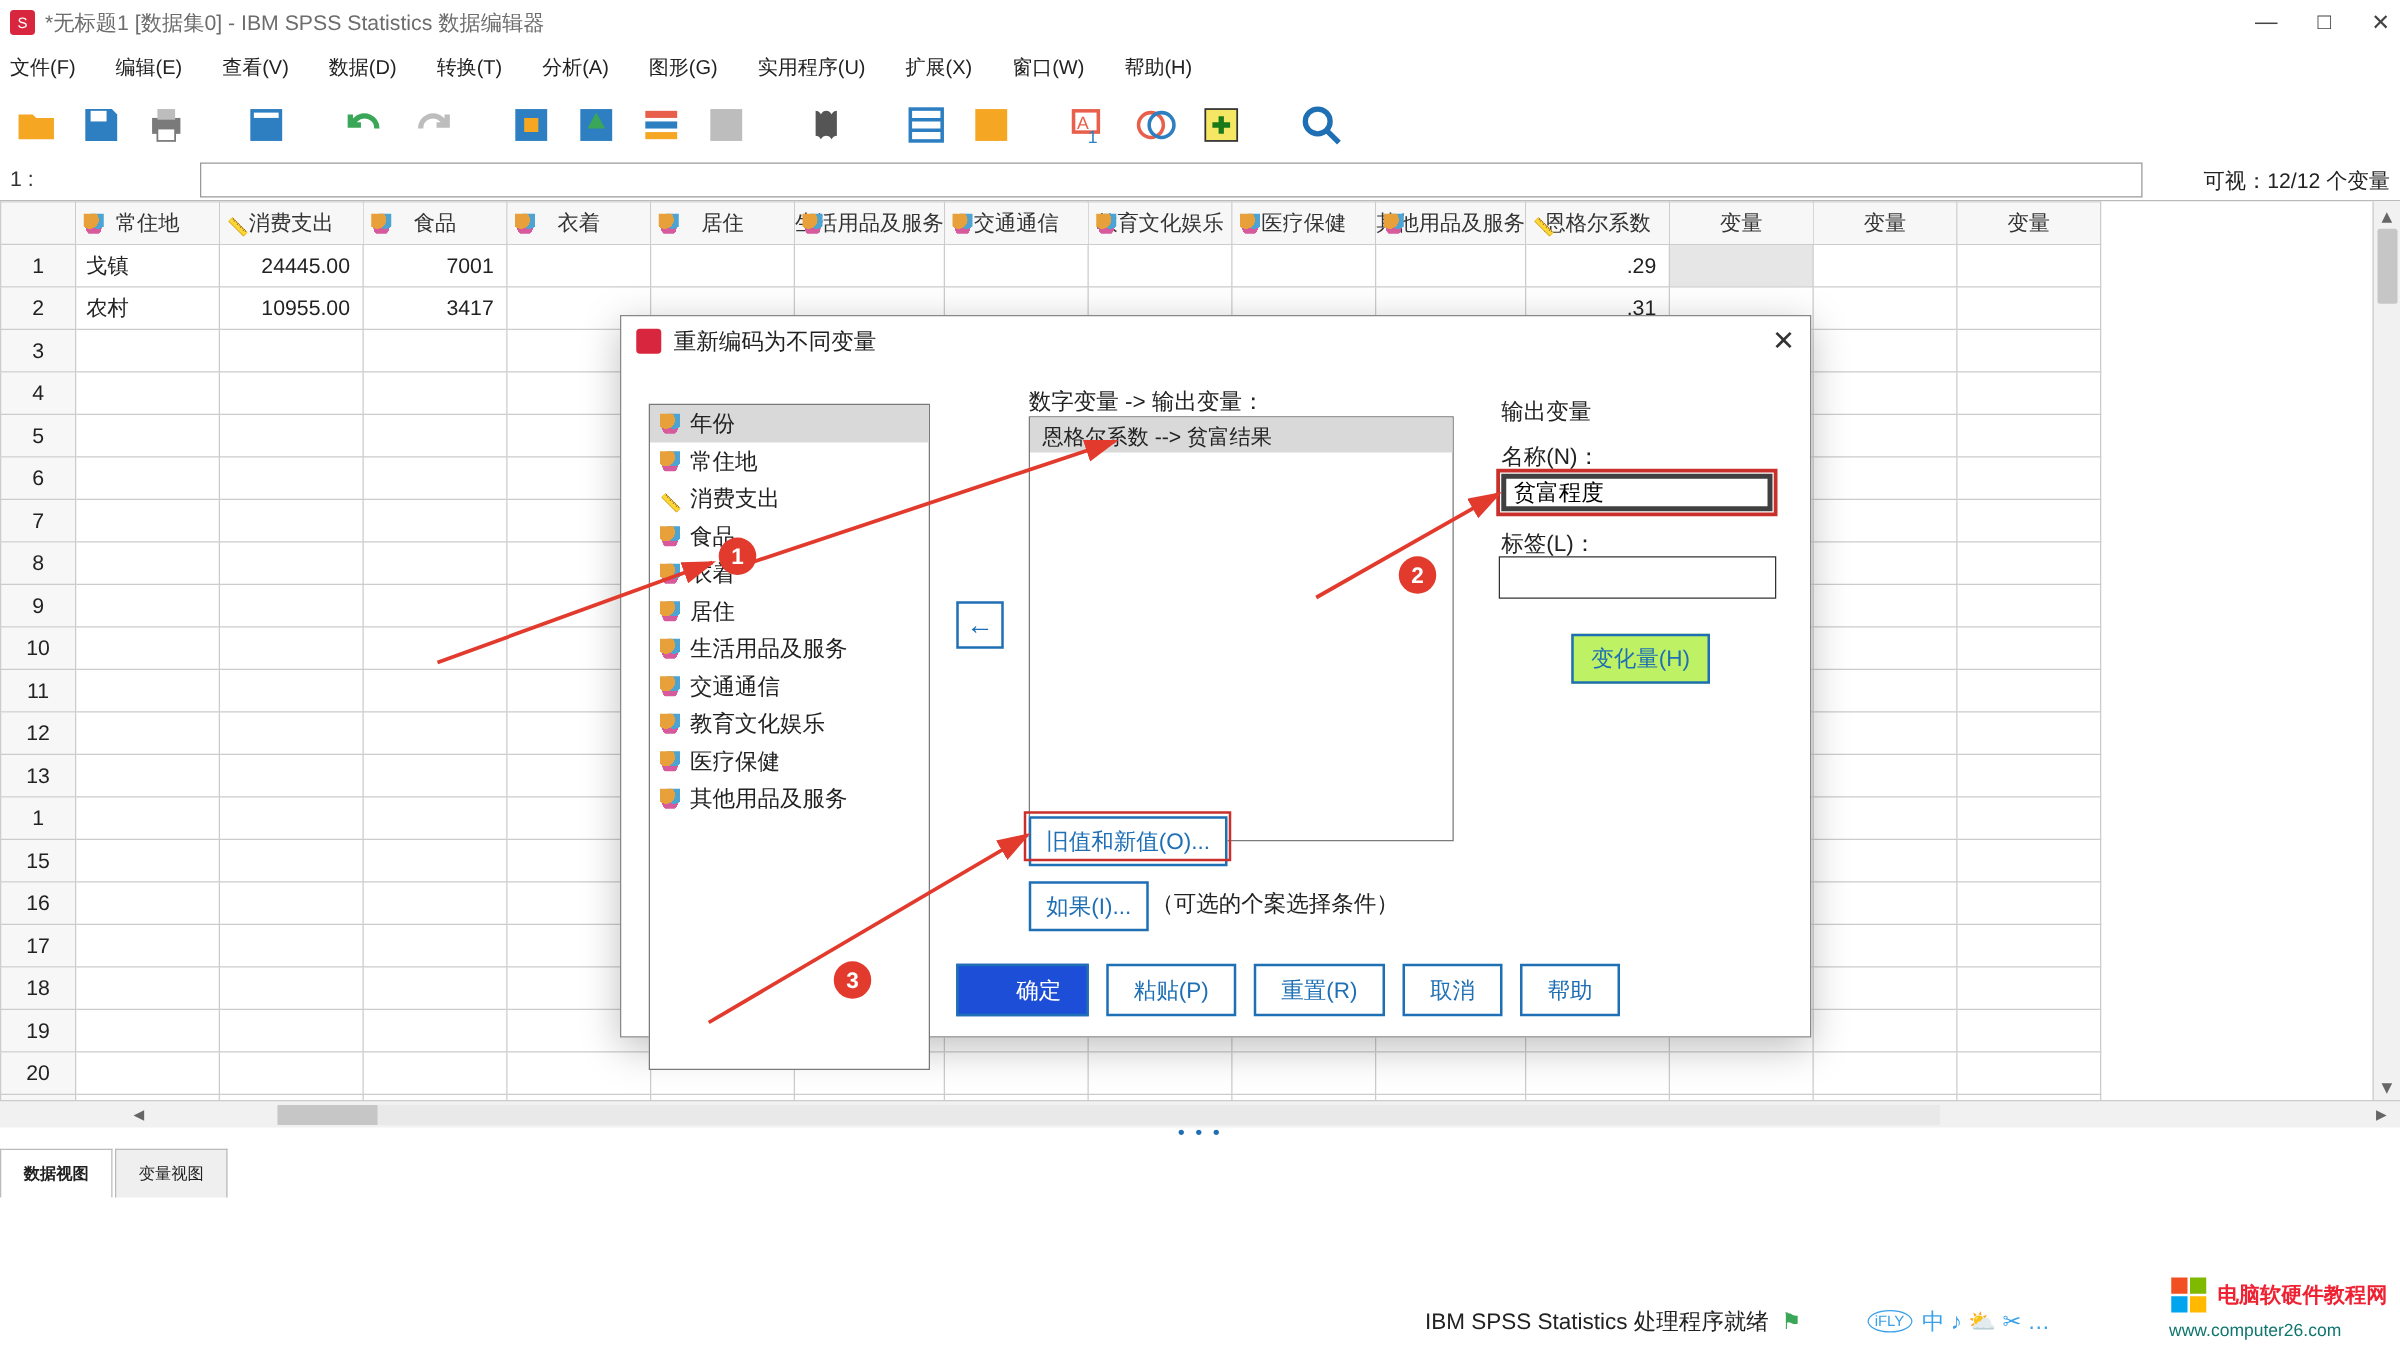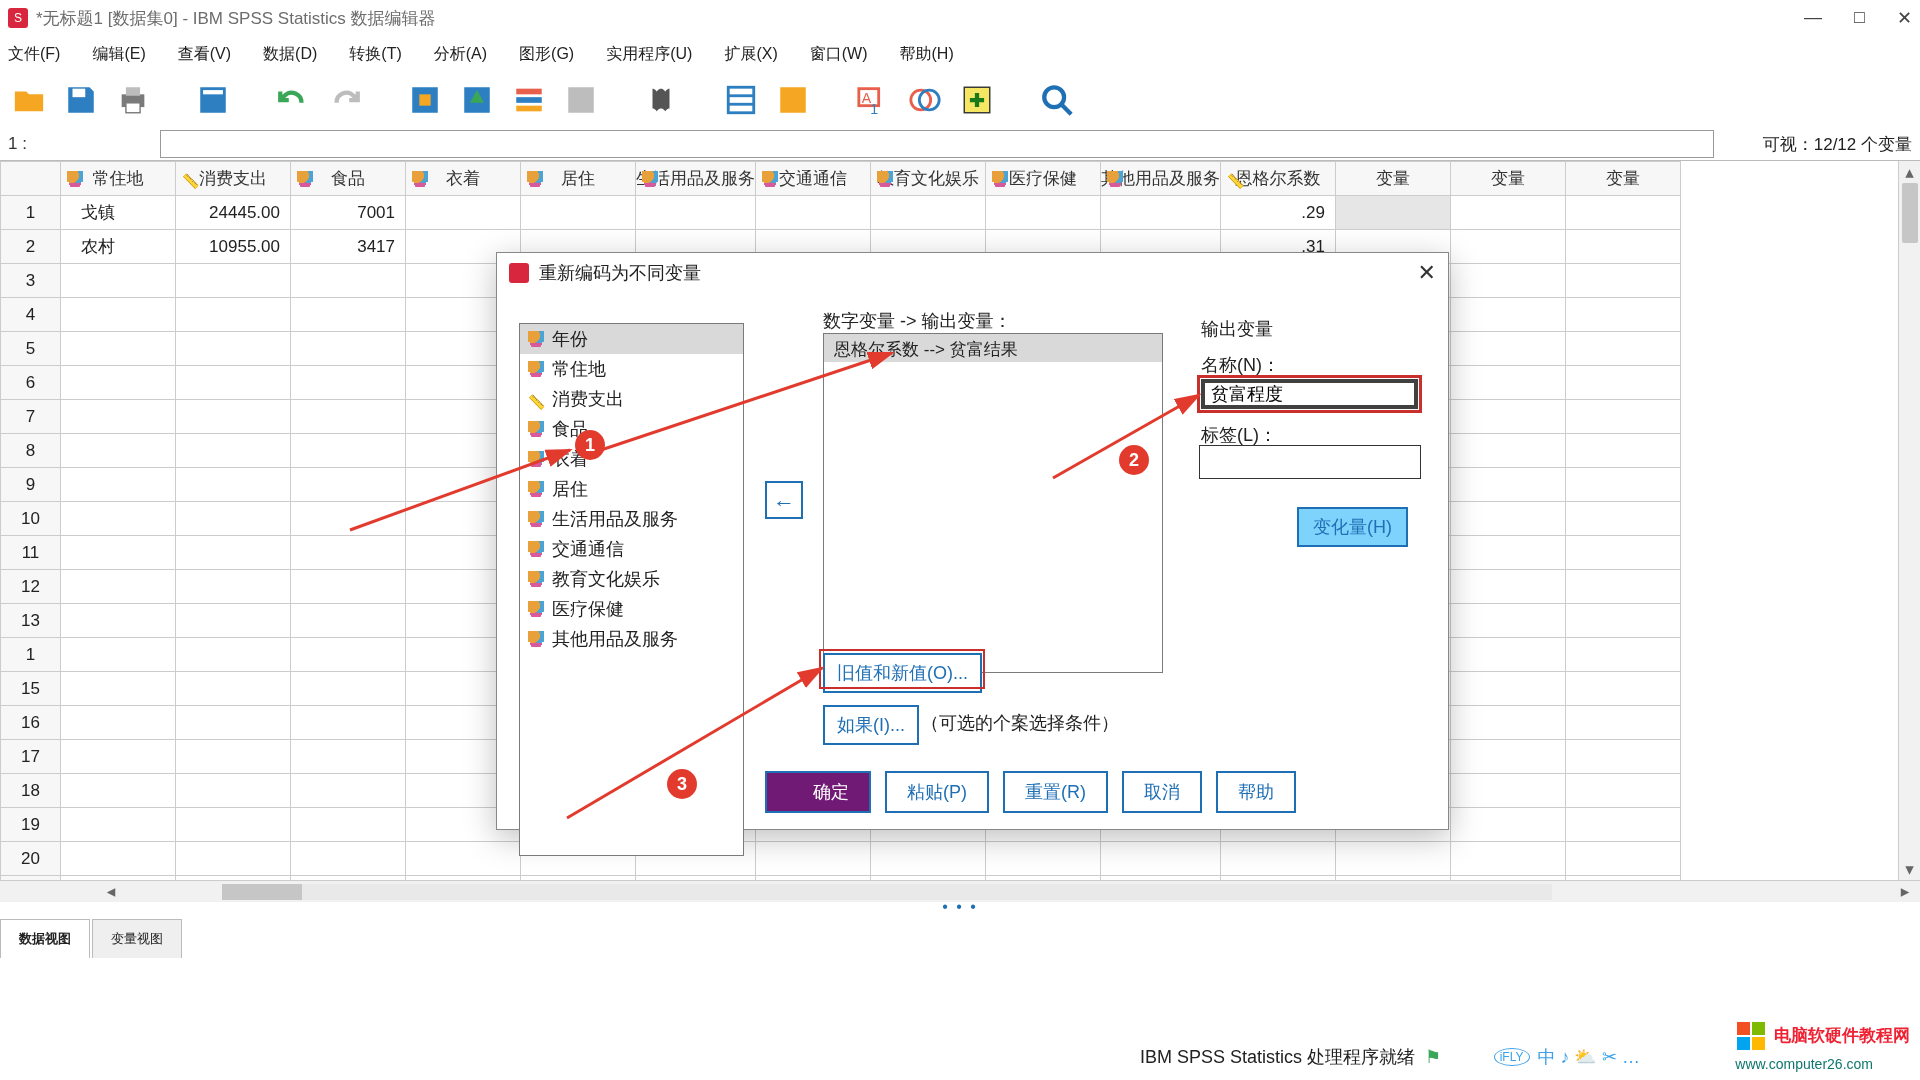--- a/index.html
+++ b/index.html
@@ -29,21 +29,21 @@
 
 
 #grid { position:relative; height:720px; overflow:hidden; border-top:1px solid #bbb;}
 table.grid { border-collapse:collapse; table-layout:fixed;}
 table.grid th,table.grid td { border:1px solid #ccc; height:34px; font-size:17px; white-space:nowrap; overflow:hidden;}
 table.grid th { background:#f7f7f7; font-weight:normal; color:#333;}
 th.rowhdr,td.rowhdr { width:60px; text-align:center; background:#f7f7f7;}
 th.col { width:115px; text-align:center; position:relative;}
 th.col .ico { position:absolute; left:6px; top:9px; width:16px;height:16px;}
 td.cell { text-align:right; padding-right:10px;}
-td.cell.left { text-align:left; padding-left:20px;}
+td.cell.left { text-align:left; padding-left:8px;}
 td.sel { background:#e6e6e6;}
 
 
 #vscroll { position:absolute; right:0; top:0; width:22px; height:100%; background:#f1f1f1; border-left:1px solid #ccc;}
 #vscroll .arrow { height:22px; display:flex;align-items:center;justify-content:center; color:#666;}
 #vscroll .thumb { position:absolute; top:22px; left:3px; width:16px; height:60px; background:#c6c6c6; border-radius:2px;}
 
 
 #hscroll { height:22px; background:#f1f1f1; display:flex; align-items:center; border-top:1px solid #ccc;}
 #hscroll .track { margin-left:100px; width:1330px; height:16px; background:#e9e9e9; position:relative;}
@@ -79,30 +79,30 @@
 #maplbl { position:absolute; left:326px; top:56px; font-size:18px;}
 #maplist { position:absolute; left:326px; top:80px; width:340px; height:340px; border:1px solid #7a7a7a;}
 #maplist .item { height:28px; padding:4px 10px; background:#d9d9d9; font-size:17px;}
 
 #outhdr { position:absolute; left:704px; top:64px; font-size:18px;}
 #namelbl{ position:absolute; left:704px; top:100px; font-size:18px;}
 #namebox { position:absolute; left:700px; top:122px; width:225px; border:3px solid #c9302c; padding:1px;}
 #namebox input { width:100%; height:30px; border:4px solid #404040; padding:0 6px; font-size:18px;}
 #taglbl { position:absolute; left:704px; top:170px; font-size:18px;}
 #tagbox { position:absolute; left:702px; top:192px; width:222px; height:34px; border:1px solid #333;}
-#chgbtn { position:absolute; left:760px; top:254px; padding:6px 14px; border:2px solid #1f6fb5; color:#1f6fb5; font-size:18px; background:#7dd3fc; cursor:pointer;margin-left:40px;}
+#chgbtn { position:absolute; left:760px; top:254px; padding:6px 14px; border:2px solid #1f6fb5; color:#1f6fb5; font-size:18px; background:#bef264; cursor:pointer;}
 
 #oldnew { position:absolute; left:326px; top:400px; padding:6px 12px; border:2px solid #1f6fb5; color:#1f6fb5; font-size:18px; background:#fff;}
 #oldnew-hl { position:absolute; left:322px; top:396px; width:166px; height:40px; border:2px solid #c9302c; pointer-events:none;}
 #ifbtn { position:absolute; left:326px; top:452px; padding:6px 12px; border:2px solid #1f6fb5; color:#1f6fb5; font-size:18px; background:#fff;}
 #ifnote { position:absolute; left:424px; top:458px; font-size:18px;}
 
 #btnrow { position:absolute; left:268px; bottom:16px; display:flex; gap:14px;}
 #btnrow button { padding:7px 20px; font-size:18px; border:2px solid #1f6fb5; background:#fff; color:#1f6fb5; cursor:pointer;}
-#btnrow button.primary { background:#701a75; color:#fff;padding-left:46px;}
+#btnrow button.primary { background:#1d4ed8; color:#fff;padding-left:46px;}
 
 
 .badge { position:absolute; width:30px;height:30px; background:#e23b2e; color:#fff; border-radius:50%; display:flex;align-items:center;justify-content:center; font-size:18px; font-weight:bold; z-index:80;}
 svg.anno { position:absolute; left:0; top:0; pointer-events:none; z-index:70;}
 
 .vi.nom::before{content:"";display:block;width:16px;height:16px;background:radial-gradient(circle at 30% 30%, #e8a13a 45%, transparent 46%),radial-gradient(circle at 70% 30%, #4da3d1 45%, transparent 46%),radial-gradient(circle at 50% 70%, #d65a9c 45%, transparent 46%);}
 .vi.scale::before{content:"📏";font-size:14px;}
 .vi.str::before{content:"";display:block;width:16px;height:16px;background:radial-gradient(circle at 30% 30%, #e8a13a 45%, transparent 46%),radial-gradient(circle at 70% 30%, #4da3d1 45%, transparent 46%),radial-gradient(circle at 50% 70%, #d65a9c 45%, transparent 46%);}
 </style>
 </head>

